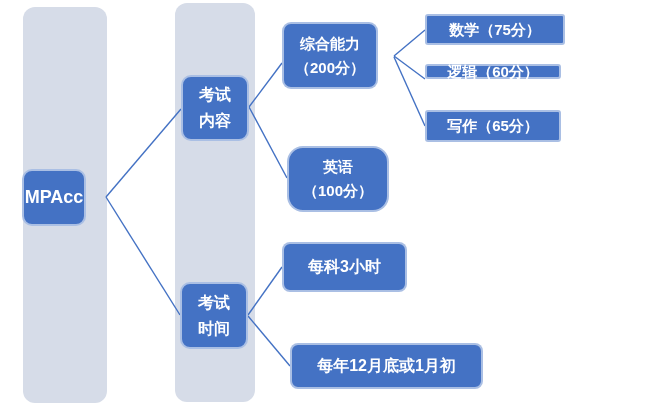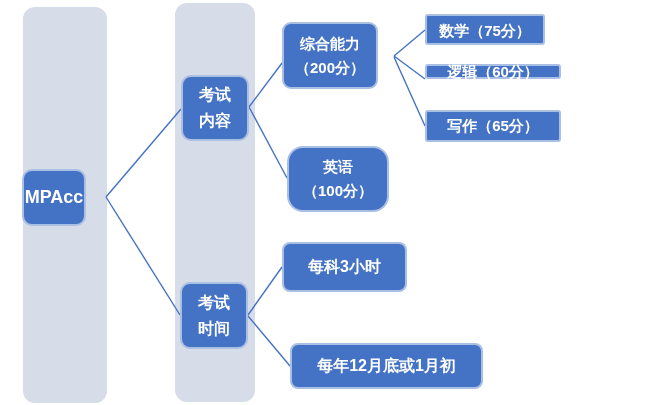--- a/index.html
+++ b/index.html
@@ -79,21 +79,21 @@
   <div class="node" style="left:282px; top:22px; width:96px; height:67px; border-radius:9px; font-size:15px;">
     <span>综合能力</span>
     <span>（200分）</span>
   </div>
 
   <div class="node" style="left:287px; top:146px; width:102px; height:66px; border-radius:16px; font-size:15px;">
     <span>英语</span>
     <span>（100分）</span>
   </div>
 
-  <div class="node" style="left:425px; top:14px; width:120px; height:31px; border-radius:3px; font-size:15px;justify-content:flex-end;">
+  <div class="node" style="left:425px; top:14px; width:140px; height:31px; border-radius:3px; font-size:15px;">
     <span>数学（75分）</span>
   </div>
 
   <div class="node" style="left:425px; top:64px; width:136px; height:15px; border-radius:3px; font-size:15px;">
     <span>逻辑（60分）</span>
   </div>
 
   <div class="node" style="left:425px; top:110px; width:136px; height:32px; border-radius:3px; font-size:15px;align-items:center;">
     <span>写作（65分）</span>
   </div>

